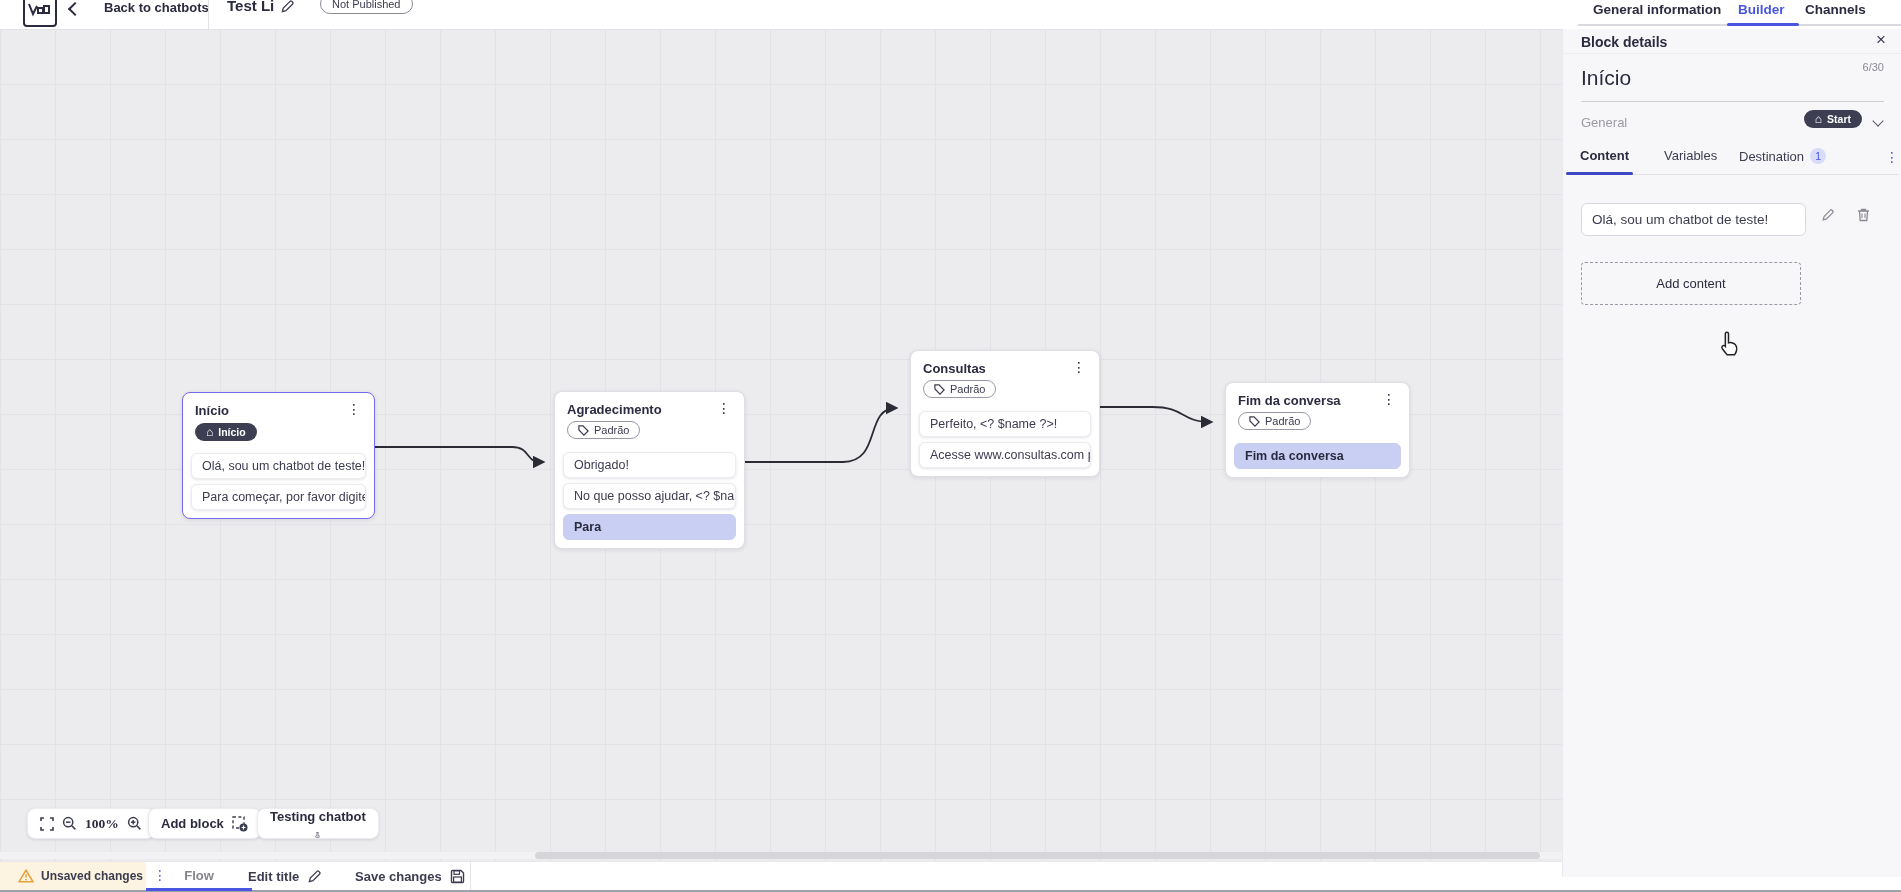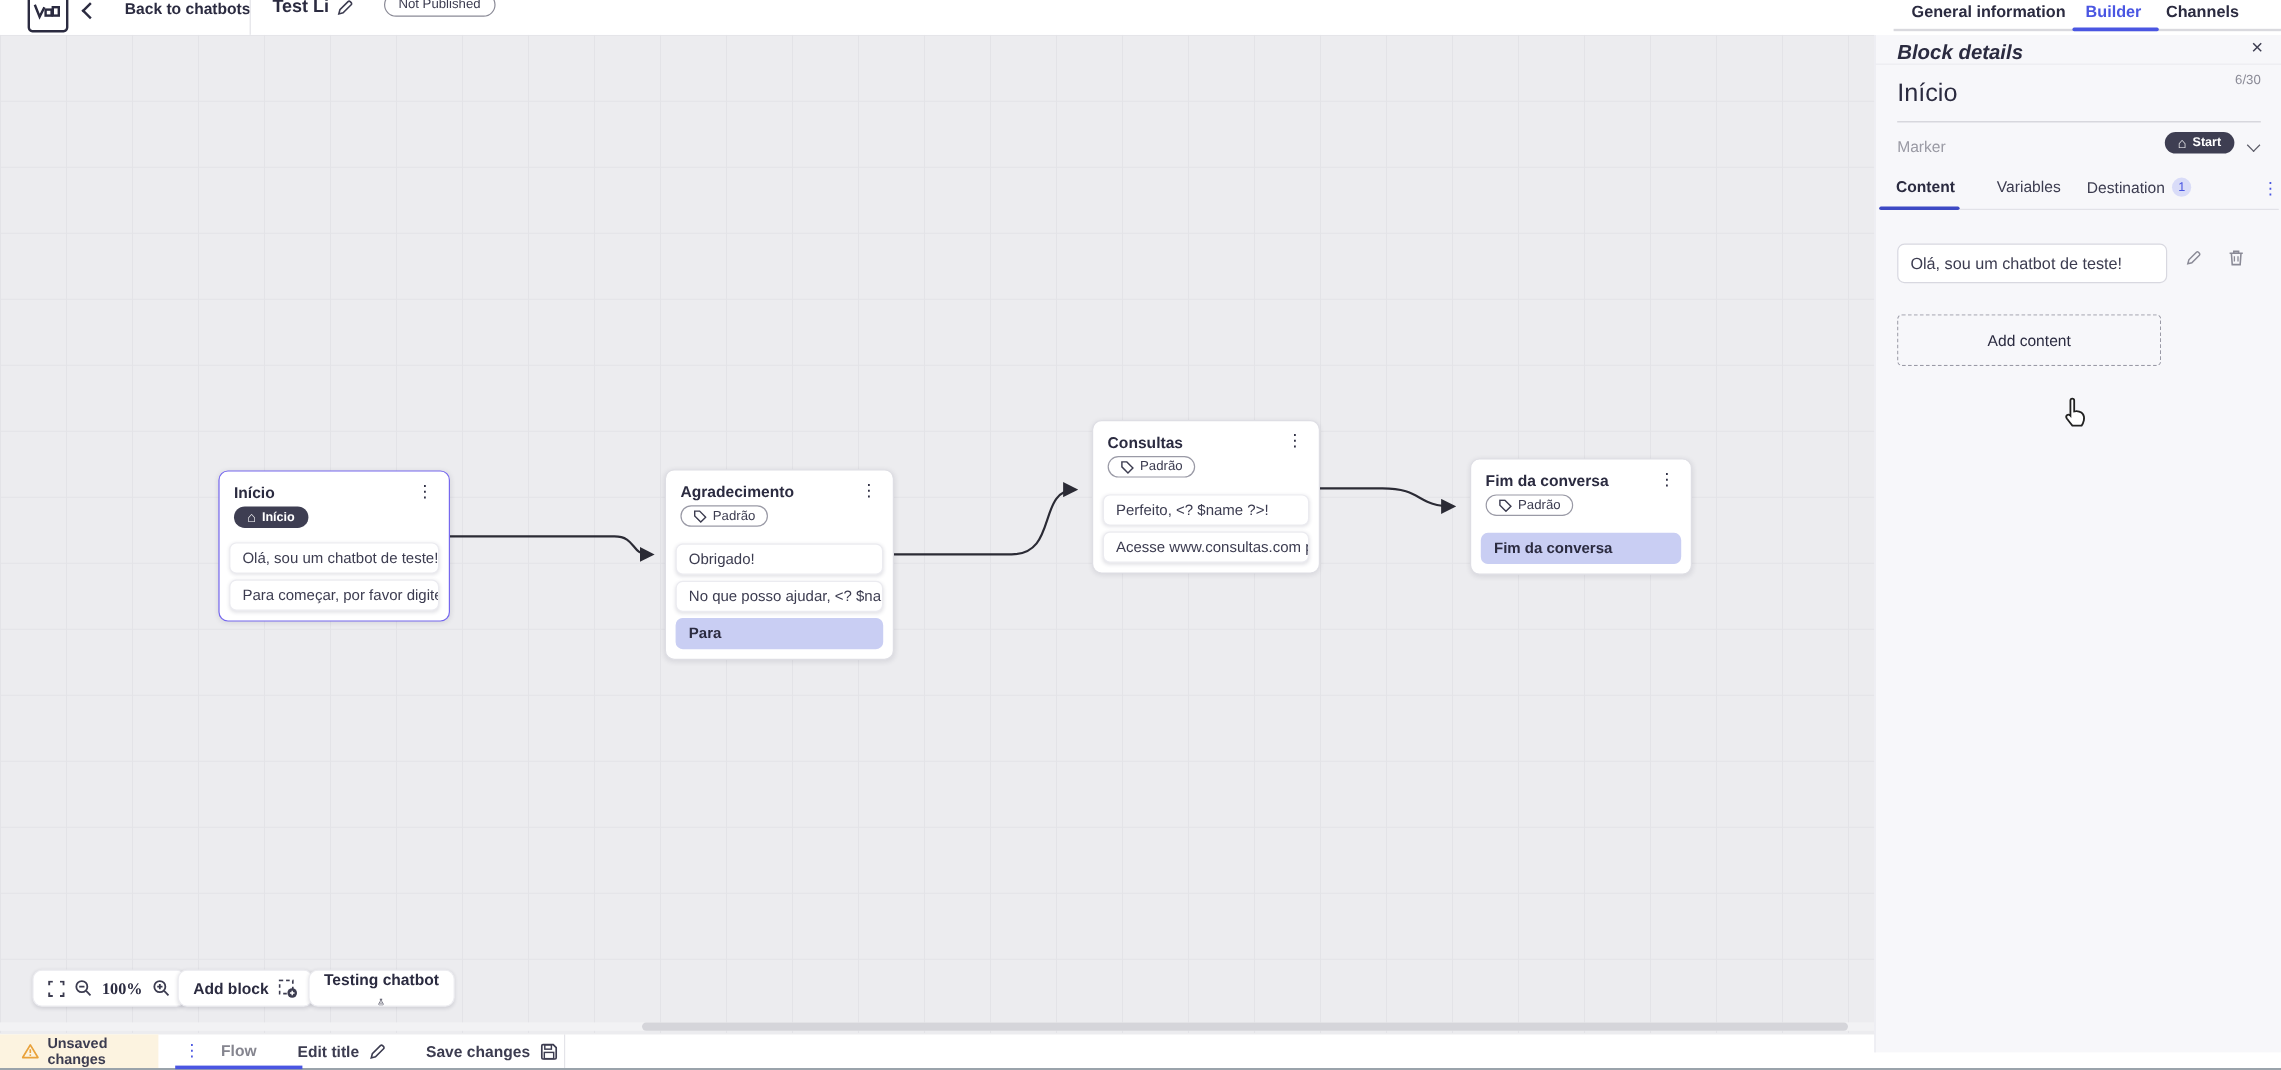--- a/index.html
+++ b/index.html
@@ -54,21 +54,21 @@
   .ctl-add{left:148px;cursor:pointer;}
   .ctl-test{left:257px;cursor:pointer;flex-direction:column;}
   .icon-btn{display:flex;align-items:center;cursor:pointer;color:#3c3c50;}
   .zoom-label{font-size:13.5px;font-weight:bold;font-family:Liberation Serif, serif;}
   .hscroll-track{position:absolute;left:0;top:823px;width:1562px;height:7px;background:#f2f2f4;}
   .hscroll-thumb{position:absolute;left:535px;top:0;width:1005px;height:7px;background:#d5d5da;border-radius:4px;cursor:pointer;}
 
   
   .panel{position:absolute;left:1562px;top:29px;width:339px;height:848px;background:#f7f7fa;border-left:1px solid #e8e8ee;z-index:20;}
   .panel-head{position:relative;height:24px;border-bottom:1px solid #ececf1;}
-  .panel-head-label{position:absolute;left:18px;top:5px;font-size:17px;font-weight:bold;color:#2b2b40;font-style:italic;}
+  .panel-head-label{position:absolute;left:18px;top:5px;font-size:14px;font-weight:bold;color:#2b2b40;}
   .panel-close{position:absolute;right:16px;top:1px;font-size:17px;color:#3c3c50;cursor:pointer;}
   .panel-title-row{position:relative;margin:0 18px;border-bottom:1px solid #cfcfd6;height:47px;}
   .panel-title{position:absolute;left:0;top:12px;font-size:21px;color:#2b2b40;}
   .panel-counter{position:absolute;right:0;top:7px;font-size:11px;color:#8a8a96;}
   .marker-row{position:relative;margin:0 18px;height:42px;}
   .marker-label{position:absolute;left:0;top:13px;font-size:13px;color:#9a9aa4;}
   .marker-pill{position:absolute;right:22px;top:8px;cursor:pointer;}
   .marker-chev{position:absolute;right:2px;top:15px;width:7px;height:7px;border-right:1.7px solid #5a5a66;border-bottom:1.7px solid #5a5a66;transform:rotate(45deg);cursor:pointer;}
   .panel-tabs{position:relative;margin:0 3px;height:30px;border-bottom:1px solid #e2e2e8;}
   .ptab{position:absolute;top:4px;font-size:13px;color:#3c3c50;cursor:pointer;display:flex;align-items:center;gap:6px;}
@@ -79,21 +79,21 @@
   .content-row{position:relative;margin:0 0 0 18px;display:flex;align-items:flex-start;}
   .content-row.first{margin-top:28px;}
   .content-row + .content-row{margin-top:10px;}
   .content-card{width:203px;background:#fff;border:1px solid #d8d8e0;border-radius:6px;padding:5px 10px;font-size:13.5px;color:#3c3c50;line-height:21px;cursor:text;}
   .row-icons{display:flex;gap:22px;margin-left:15px;margin-top:5px;color:#8a8a96;}
   .row-icons .icon-btn{color:#8a8a96;}
   .add-content{margin:26px 18px 0 18px;width:218px;border:1.5px dashed #9a9aa6;border-radius:4px;height:41px;display:flex;align-items:center;justify-content:center;font-size:13px;color:#2b2b40;cursor:pointer;background:transparent;}
 
   
   .bottombar{position:absolute;left:0;top:861px;width:1901px;height:28px;background:#fff;border-top:1px solid #e8e8ec;z-index:10;}
-  .unsaved{position:absolute;left:0;top:0;width:132px;height:28px;background:#fcf3e0;display:flex;align-items:center;gap:7px;padding-left:18px;box-sizing:border-box;}
+  .unsaved{position:absolute;left:0;top:0;width:146px;height:28px;background:#fcf3e0;display:flex;align-items:center;gap:7px;padding-left:18px;box-sizing:border-box;}
   .unsaved-label{font-size:12px;font-weight:bold;color:#3c3c50;}
   .bb-kebab{position:absolute;left:153px;top:5px;color:#4a56e2;font-size:14px;cursor:pointer;}
   .flow-tab{position:absolute;left:146px;top:0;width:84px;height:28px;text-align:center;line-height:28px;font-size:13px;font-weight:bold;color:#85858f;cursor:pointer;}
   .flow-tab .underline{position:absolute;left:0;bottom:-1px;width:84px;height:3px;background:#4a56e2;}
   .flow-tab span{padding-left:22px;}
   .bb-item{position:absolute;top:0;height:28px;display:flex;align-items:center;gap:8px;font-size:13px;font-weight:bold;color:#3c3c50;cursor:pointer;}
   .bb-edit{left:248px;}
   .bb-save{left:355px;}
   .bb-divider{position:absolute;left:470px;top:0;width:1px;height:28px;background:#e4e4e9;}
   .bottom-edge{position:absolute;left:0;top:889px;width:1901px;height:3px;background:#9aa3ab;}
@@ -261,21 +261,21 @@
   <div class="panel">
     <div class="panel-head">
       <span class="panel-head-label">Block details</span>
       <span class="panel-close">×</span>
     </div>
     <div class="panel-title-row">
       <span class="panel-title">Início</span>
       <span class="panel-counter">6/30</span>
     </div>
     <div class="marker-row">
-      <span class="marker-label">Marker</span>
+      <span class="marker-label">General</span>
       <span class="marker-pill pill-dark">
         <span class="home-glyph">⌂</span>
         <span>Start</span>
       </span>
       <span class="marker-chev"></span>
     </div>
     <div class="panel-tabs">
       <span class="ptab active" style="left:14px">Content</span>
       <span class="ptab" style="left:98px">Variables</span>
       <span class="ptab" style="left:173px">

